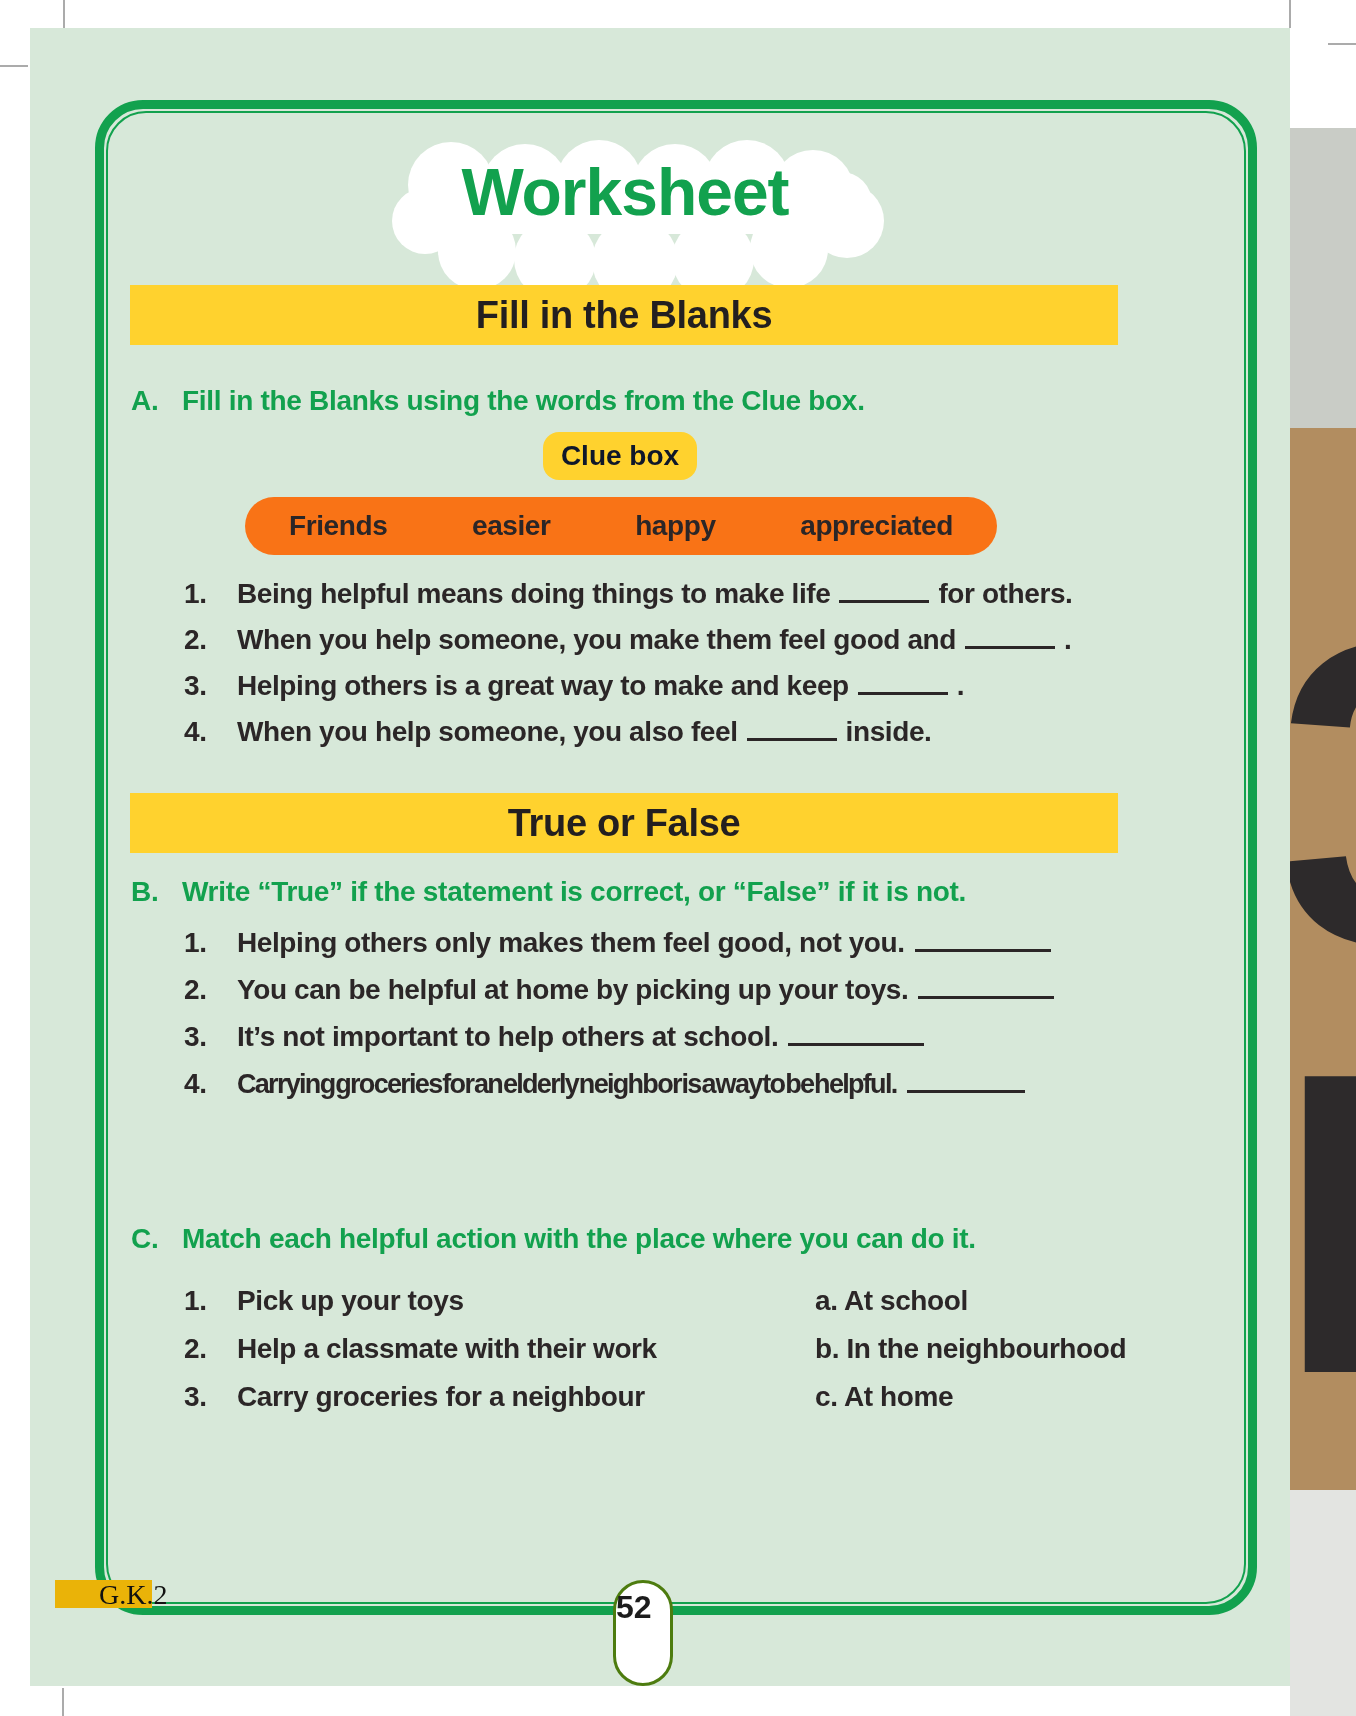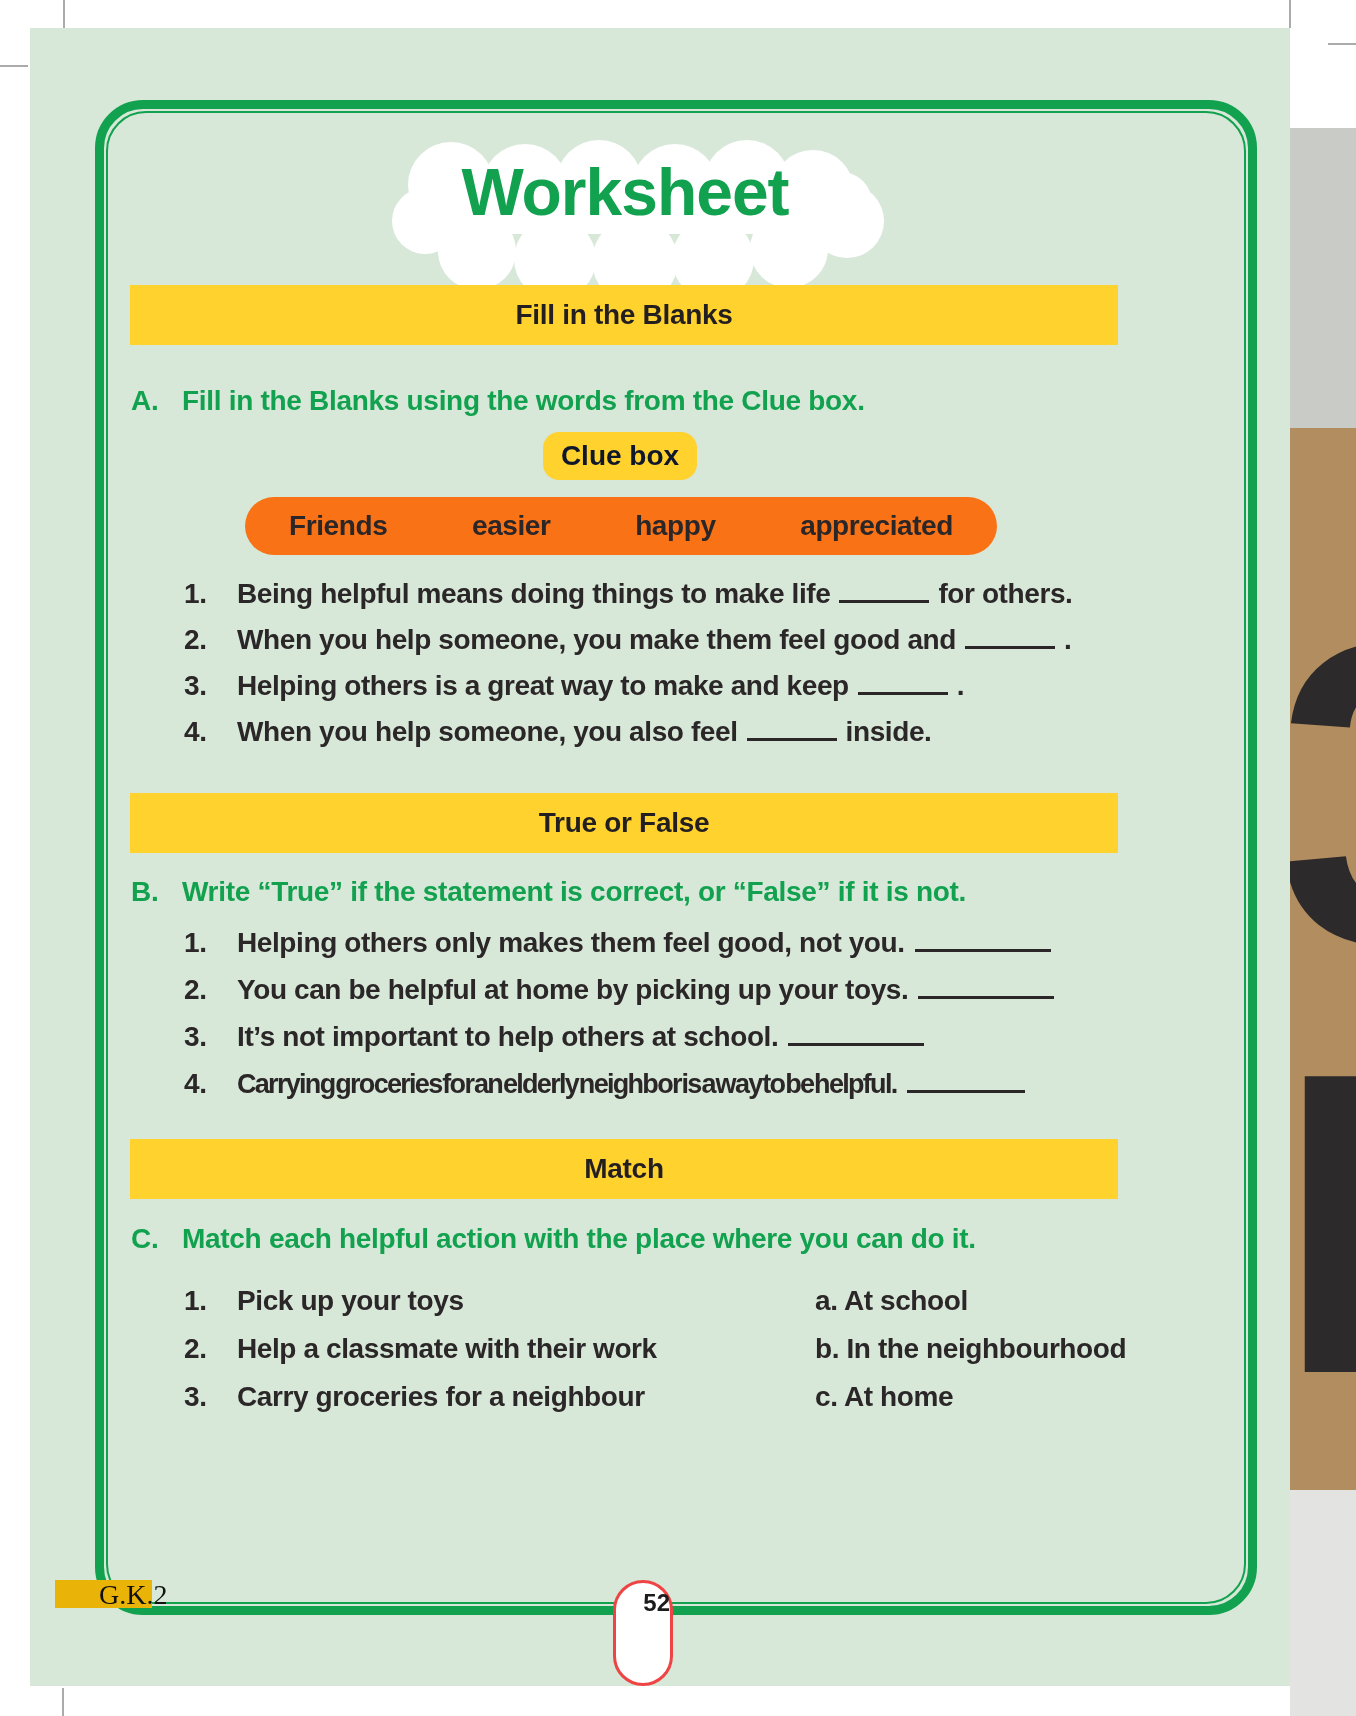--- a/index.html
+++ b/index.html
@@ -26,21 +26,21 @@
   .cloud-bump{position:absolute;left:408px;top:142px;width:86px;height:86px;border-radius:50%;background:#fff;
     box-shadow:
       74px 2px 0 0 #fff,148px -2px 0 0 #fff,224px 2px 0 0 #fff,296px -2px 0 0 #fff,362px 6px 0 -2px #fff,
       26px 66px 0 -4px #fff,104px 74px 0 -2px #fff,184px 76px 0 0 #fff,262px 74px 0 -2px #fff,338px 64px 0 -4px #fff,
       -26px 36px 0 -10px #fff,396px 36px 0 -6px #fff;}
   .cloud-core{position:absolute;left:412px;top:172px;width:460px;height:62px;border-radius:40px;background:#fff;}
   .worksheet-title{position:absolute;left:375px;top:156px;width:500px;text-align:center;
     font-size:66px;font-weight:800;letter-spacing:-1px;color:#12a14e;line-height:72px;}
   
   .banner{position:absolute;left:130px;width:988px;height:60px;background:#ffd22e;color:#231f20;
-    display:flex;align-items:center;justify-content:center;font-size:28px;font-weight:700;letter-spacing:-0.3px;}
+    display:flex;align-items:center;justify-content:center;font-size:38px;font-weight:700;letter-spacing:-0.3px;}
   .banner-fill{top:285px;}
   .banner-tf{top:793px;}
   .banner-match{top:1139px;}
   
   .sec-head{position:absolute;left:131px;display:flex;color:#12a14e;font-size:28px;font-weight:700;letter-spacing:-0.3px;white-space:nowrap;}
   .sec-head .letter{width:51px;flex:0 0 auto;}
   .head-a{top:385px;}
   .head-b{top:876px;}
   .head-c{top:1223px;}
   
@@ -62,23 +62,23 @@
   
   .c-row{position:absolute;left:184px;width:950px;display:flex;align-items:baseline;font-size:28px;font-weight:700;
     color:#2b2627;letter-spacing:-0.4px;white-space:nowrap;line-height:36px;}
   .c-row .num{width:53px;flex:0 0 auto;}
   .c-row .place{position:absolute;left:631px;}
   .c1{top:1283px;} .c2{top:1331px;} .c3{top:1379px;}
   
   .gk-box{position:absolute;left:55px;top:1580px;width:97px;height:28px;background:#eab308;z-index:4;
     font-family:"Liberation Serif",serif;font-size:28px;color:#111;line-height:29px;padding-left:44px;box-sizing:border-box;}
   .page-capsule{position:absolute;left:613px;top:1580px;width:60px;height:106px;background:#ffffff;
-    border:3px solid #ef4444;border-radius:30px;box-sizing:border-box;z-index:5;
-    display:flex;justify-content:flex-end;align-items:flex-start;padding-top:6px;
-    font-size:24px;font-weight:600;color:#1c1c1c;}
+    border:3px solid #4d7c0f;border-radius:30px;box-sizing:border-box;z-index:5;
+    display:flex;justify-content:flex-start;align-items:flex-start;padding-top:6px;
+    font-size:32px;font-weight:600;color:#1c1c1c;}
 </style>
 </head>
 <body>
 
 <div id="canvas">
 
   <div class="page-bg"></div>
   <div class="crop" style="left:63px;top:0;width:2px;height:28px;"></div>
   <div class="crop" style="left:0;top:65px;width:28px;height:2px;"></div>
   <div class="crop" style="left:1289px;top:0;width:2px;height:28px;"></div>
@@ -162,21 +162,20 @@
     <span class="num">3.</span>
     <span class="qtext">It’s not important to help others at school.</span>
     <span class="blank-b"></span>
   </div>
   <div class="q-row b4">
     <span class="num">4.</span>
     <span class="qtext">Carrying groceries for an elderly neighbor is a way to be helpful.</span>
     <span class="blank-b"></span>
   </div>
 
-  <div class="banner banner-match">Match</div>
 
   <div class="sec-head head-c">
     <span class="letter">C.</span>
     <span>Match each helpful action with the place where you can do it.</span>
   </div>
 
   <div class="c-row c1">
     <span class="num">1.</span>
     <span>Pick up your toys</span>
     <span class="place">a. At school</span>

